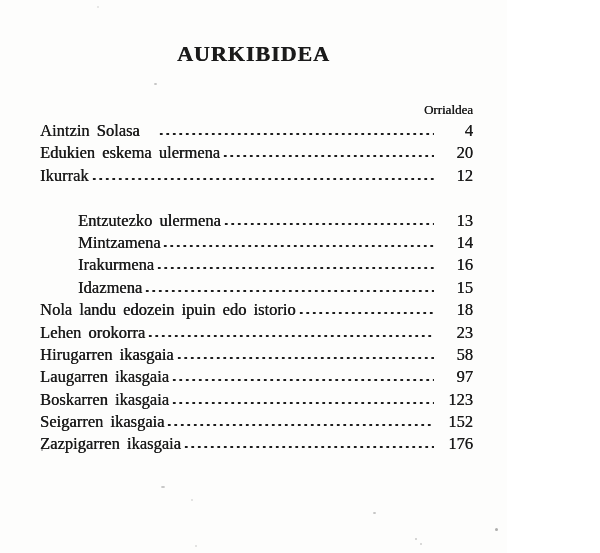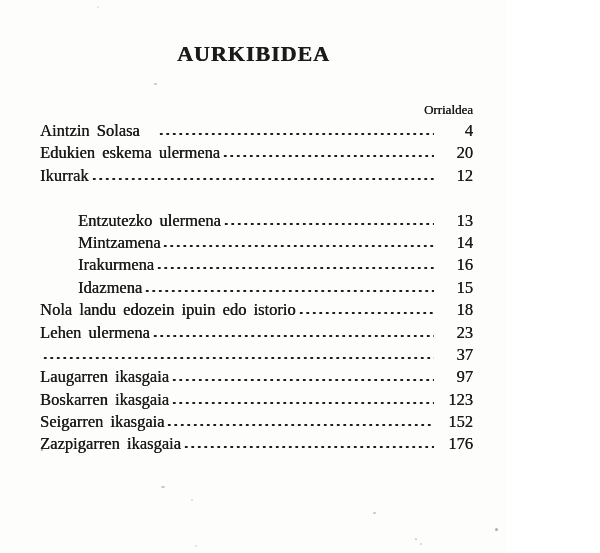--- a/index.html
+++ b/index.html
@@ -131,29 +131,30 @@
       <span class="pagenum">15</span>
     </div>
 
     <div class="row">
       <span class="label">Nola landu edozein ipuin edo istorio</span>
       <span class="leader"></span>
       <span class="pagenum">18</span>
     </div>
 
     <div class="row">
-      <span class="label">Lehen ulermena</span>
+      <span class="label">Lehen orokorra</span>
       <span class="leader"></span>
       <span class="pagenum">23</span>
     </div>
 
 
     <div class="row">
+      <span class="label">Hirugarren ikasgaia</span>
       <span class="leader"></span>
-      <span class="pagenum">37</span>
+      <span class="pagenum">58</span>
     </div>
 
     <div class="row">
       <span class="label">Laugarren ikasgaia</span>
       <span class="leader"></span>
       <span class="pagenum">97</span>
     </div>
 
     <div class="row">
       <span class="label">Boskarren ikasgaia</span>

